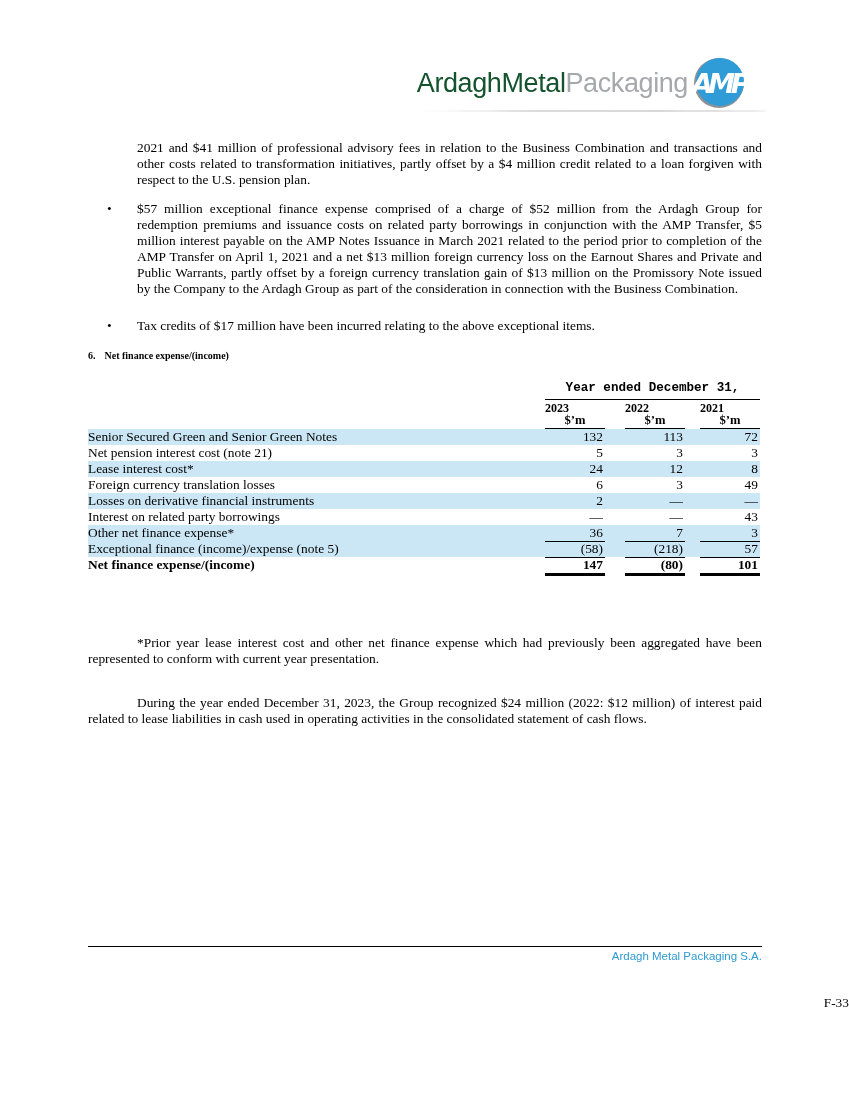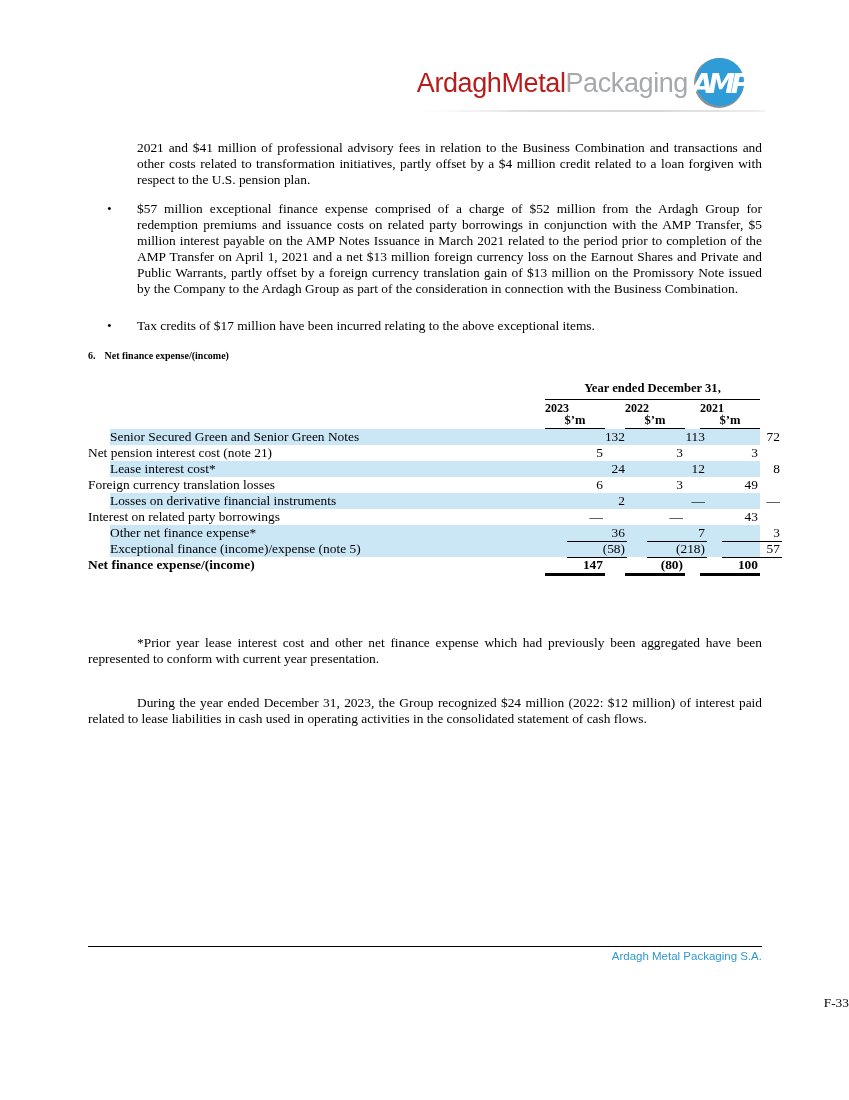--- a/index.html
+++ b/index.html
@@ -9,21 +9,21 @@
     -webkit-font-smoothing:antialiased;
   }
   .abs{position:absolute;}
 
   
   .logo-row{top:57px;left:0;width:745px;height:52px;display:flex;justify-content:flex-end;align-items:center;}
   .logo-text{
     font-family:"Liberation Sans",sans-serif;font-size:27px;font-weight:400;
     letter-spacing:-0.4px;white-space:nowrap;line-height:52px;
   }
-  .logo-ardaghmetal{color:#b91c1c;}
+  .logo-ardaghmetal{color:#14532d;}
   .logo-packaging{color:#a6a8ab;}
   .logo-badge{width:52px;height:52px;margin-left:5px;flex:0 0 auto;}
   .logo-shadow{top:110px;left:412px;width:356px;height:2px;border-radius:50%;
     background:linear-gradient(to right,rgba(0,0,0,0),rgba(0,0,0,0.14) 35%,rgba(0,0,0,0.16));}
 
   
   .bodytext{font-size:13.4px;line-height:16px;text-align:justify;}
   .para-continuation{top:140px;left:137px;width:625px;}
   .bullet-item{left:88px;width:674px;}
   .bullet-marker{position:absolute;left:19px;top:0;font-size:13.4px;}
@@ -32,27 +32,27 @@
   .b2{top:318px;}
 
   .section-heading{top:350px;left:88px;width:674px;font-size:10px;font-weight:bold;}
   .heading-num{display:inline-block;margin-right:9px;}
 
   
   .fin-table{top:380px;left:88px;width:672px;font-size:13.4px;}
   .tgrid{display:grid;grid-template-columns:457px 60px 20px 60px 15px 60px;}
   .thead-period .period-span{
     grid-column:2 / 7;text-align:center;font-weight:bold;font-size:12.6px;
-    border-bottom:1px solid #000;padding-bottom:2px;height:17px;line-height:17px;
+    border-bottom:1px solid #000;padding-bottom:2px;height:17px;line-height:17px;font-family:Liberation Mono, monospace;
   }
   .thead-years div{font-weight:bold;font-size:12px;height:13px;line-height:14px;padding-top:1px;}
   .thead-unit div{font-weight:bold;font-size:12.6px;text-align:center;height:14px;line-height:13px;}
   .thead-unit .u{border-bottom:1px solid #000;}
   .trow{height:16px;line-height:16px;}
-  .trow.shaded{background:#cbe7f5;margin-left:22px;}
+  .trow.shaded{background:#cbe7f5;}
   .trow.bold{font-weight:bold;}
   .tlabel{white-space:nowrap;overflow:hidden;}
   .tnum{text-align:right;padding-right:2px;box-sizing:border-box;}
   .rule-thin{border-bottom:1px solid #000;}
   .rule-thick{border-bottom:3px solid #000;}
 
   
   .note{left:88px;width:674px;text-indent:49px;}
   .n1{top:606px;margin-top:29px;}
   .n2{top:651px;margin-top:44px;}
@@ -179,21 +179,21 @@
         <div class="tnum rule-thin">(218)</div>
         <div class="tgap"></div>
         <div class="tnum rule-thin">57</div>
       </div>
       <div class="tgrid trow bold">
         <div class="tlabel">Net finance expense/(income)</div>
         <div class="tnum rule-thick">147</div>
         <div class="tgap"></div>
         <div class="tnum rule-thick">(80)</div>
         <div class="tgap"></div>
-        <div class="tnum rule-thick">100</div>
+        <div class="tnum rule-thick">101</div>
       </div>
     </div>
 </div>
 
 <div class="abs bodytext note n1">*Prior year lease interest cost and other net finance expense which had previously been aggregated have been represented to conform with current year presentation.</div>
 <div class="abs bodytext note n2">During the year ended December 31, 2023, the Group recognized $24 million (2022: $12 million) of interest paid related to lease liabilities in cash used in operating activities in the consolidated statement of cash flows.</div>
 
 <div class="abs footer-rule"></div>
 <div class="abs footer-company">Ardagh Metal Packaging S.A.</div>
 <div class="abs page-number">F-33</div>

